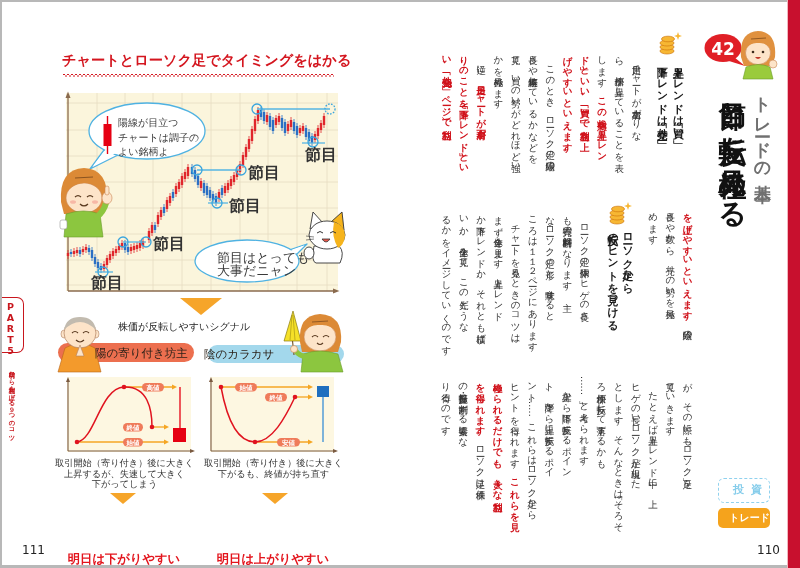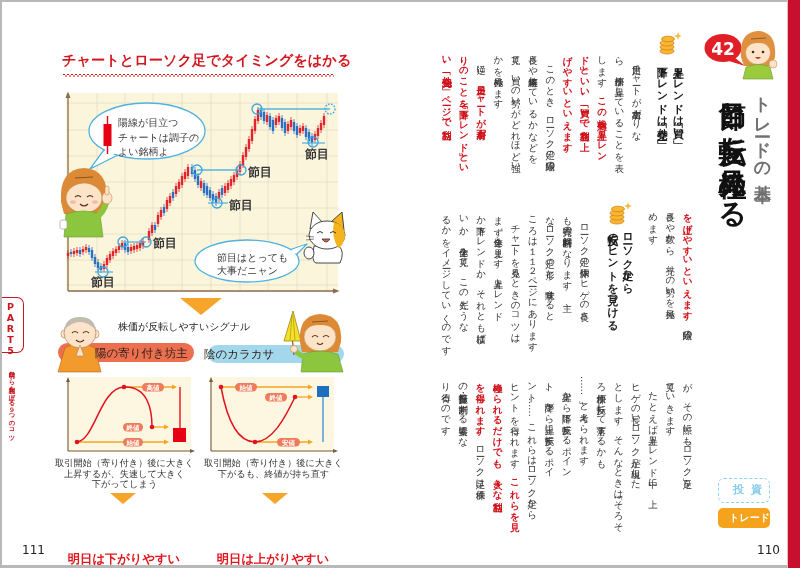--- a/index.html
+++ b/index.html
@@ -2,22 +2,22 @@
 <html><head>
 <meta charset="utf-8">
 <style>
 html,body{margin:0;padding:0;}
 body{width:800px;height:568px;position:relative;overflow:hidden;background:#fff;font-family:"DejaVu Sans","Liberation Sans",sans-serif;color:#333;}
 .abs{position:absolute;}
 .frame{position:absolute;left:0;top:0;width:800px;height:568px;box-sizing:border-box;border-top:2px solid #b8b8b8;border-left:2px solid #b8b8b8;border-bottom:3px solid #b8b8b8;z-index:8;pointer-events:none;}
 .stripe{left:787px;top:0;width:13px;height:568px;background:#c8102e;box-shadow:inset 1px 0 0 #f1b7bf;z-index:9;}
 .fig-title{left:62px;top:51px;font-size:14.2px;font-weight:bold;color:#d4161f;white-space:nowrap;z-index:2;line-height:18px;}
 .bline{font-size:10px;line-height:14.5px;color:#3a3a3a;white-space:nowrap;}
-.bline-cat{font-size:10px;line-height:13px;color:#3a3a3a;white-space:nowrap;}
-.node-label{font-size:12px;font-weight:bold;color:#333;white-space:nowrap;z-index:2;line-height:11px;}
+.bline-cat{font-size:13px;line-height:13px;color:#3a3a3a;white-space:nowrap;}
+.node-label{font-size:16px;font-weight:bold;color:#333;white-space:nowrap;z-index:2;line-height:11px;}
 .signal{left:118px;top:319px;font-size:10px;color:#222;white-space:nowrap;z-index:2;line-height:16px;}
 .pill-text{font-size:11.5px;font-weight:normal;color:#2b2118;white-space:nowrap;z-index:3;line-height:14px;}
 .caption{width:160px;text-align:center;font-size:9.2px;line-height:10.6px;color:#333;z-index:2;white-space:nowrap;}
 .result{width:160px;text-align:center;font-size:12.3px;font-weight:bold;color:#e3141c;z-index:2;white-space:nowrap;line-height:15px;margin-top:43px;}
 .part-tab{left:-1px;top:297px;width:25px;height:56px;box-sizing:border-box;border:1.3px solid #c8161d;border-left:none;border-radius:0 7px 7px 0;background:#fff;z-index:3;}
 .part-label{position:absolute;left:6px;top:3px;writing-mode:vertical-rl;text-orientation:upright;font-size:9.5px;font-weight:bold;color:#c8161d;line-height:11px;}
 .part-sub{left:8px;top:367px;writing-mode:vertical-rl;font-size:6.3px;font-weight:bold;color:#c8161d;line-height:8px;white-space:nowrap;z-index:2;}
 .pageno{font-size:12px;color:#222;z-index:2;line-height:12px;}
 .vblock{position:absolute;writing-mode:vertical-rl;font-size:9.5px;line-height:17.27px;color:#333;white-space:nowrap;z-index:2;}
 .vblock .col{display:block;}

